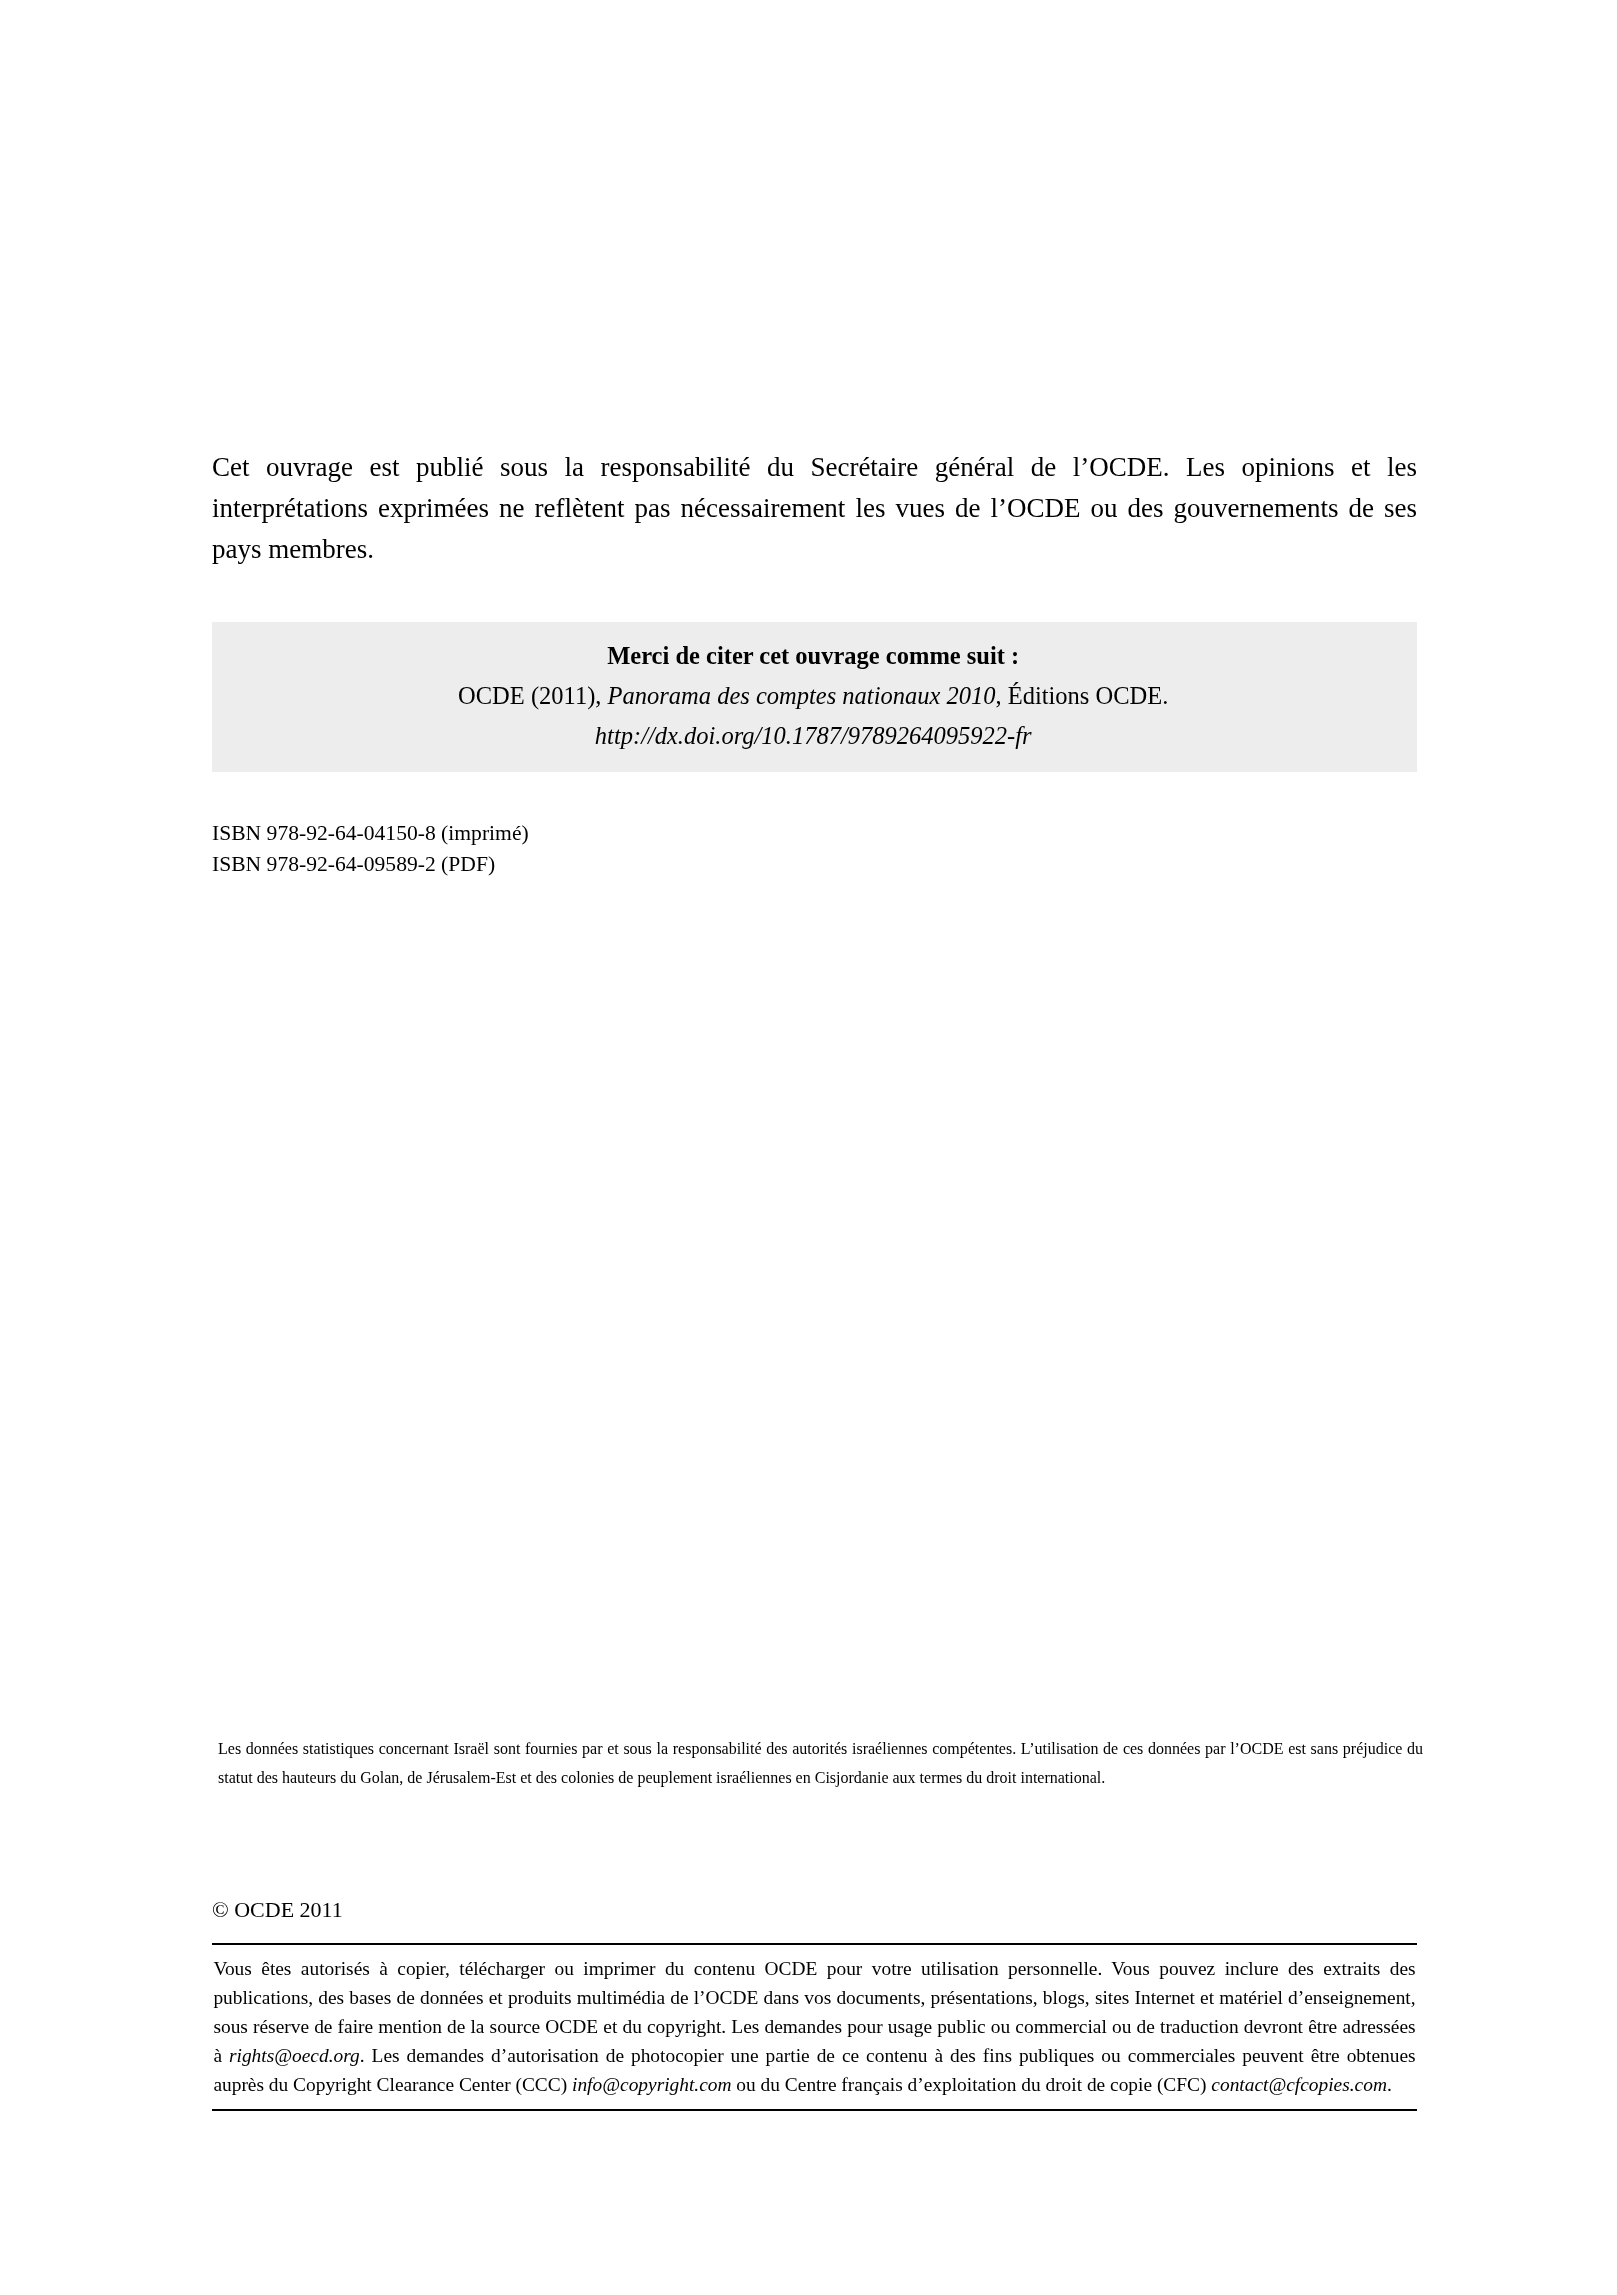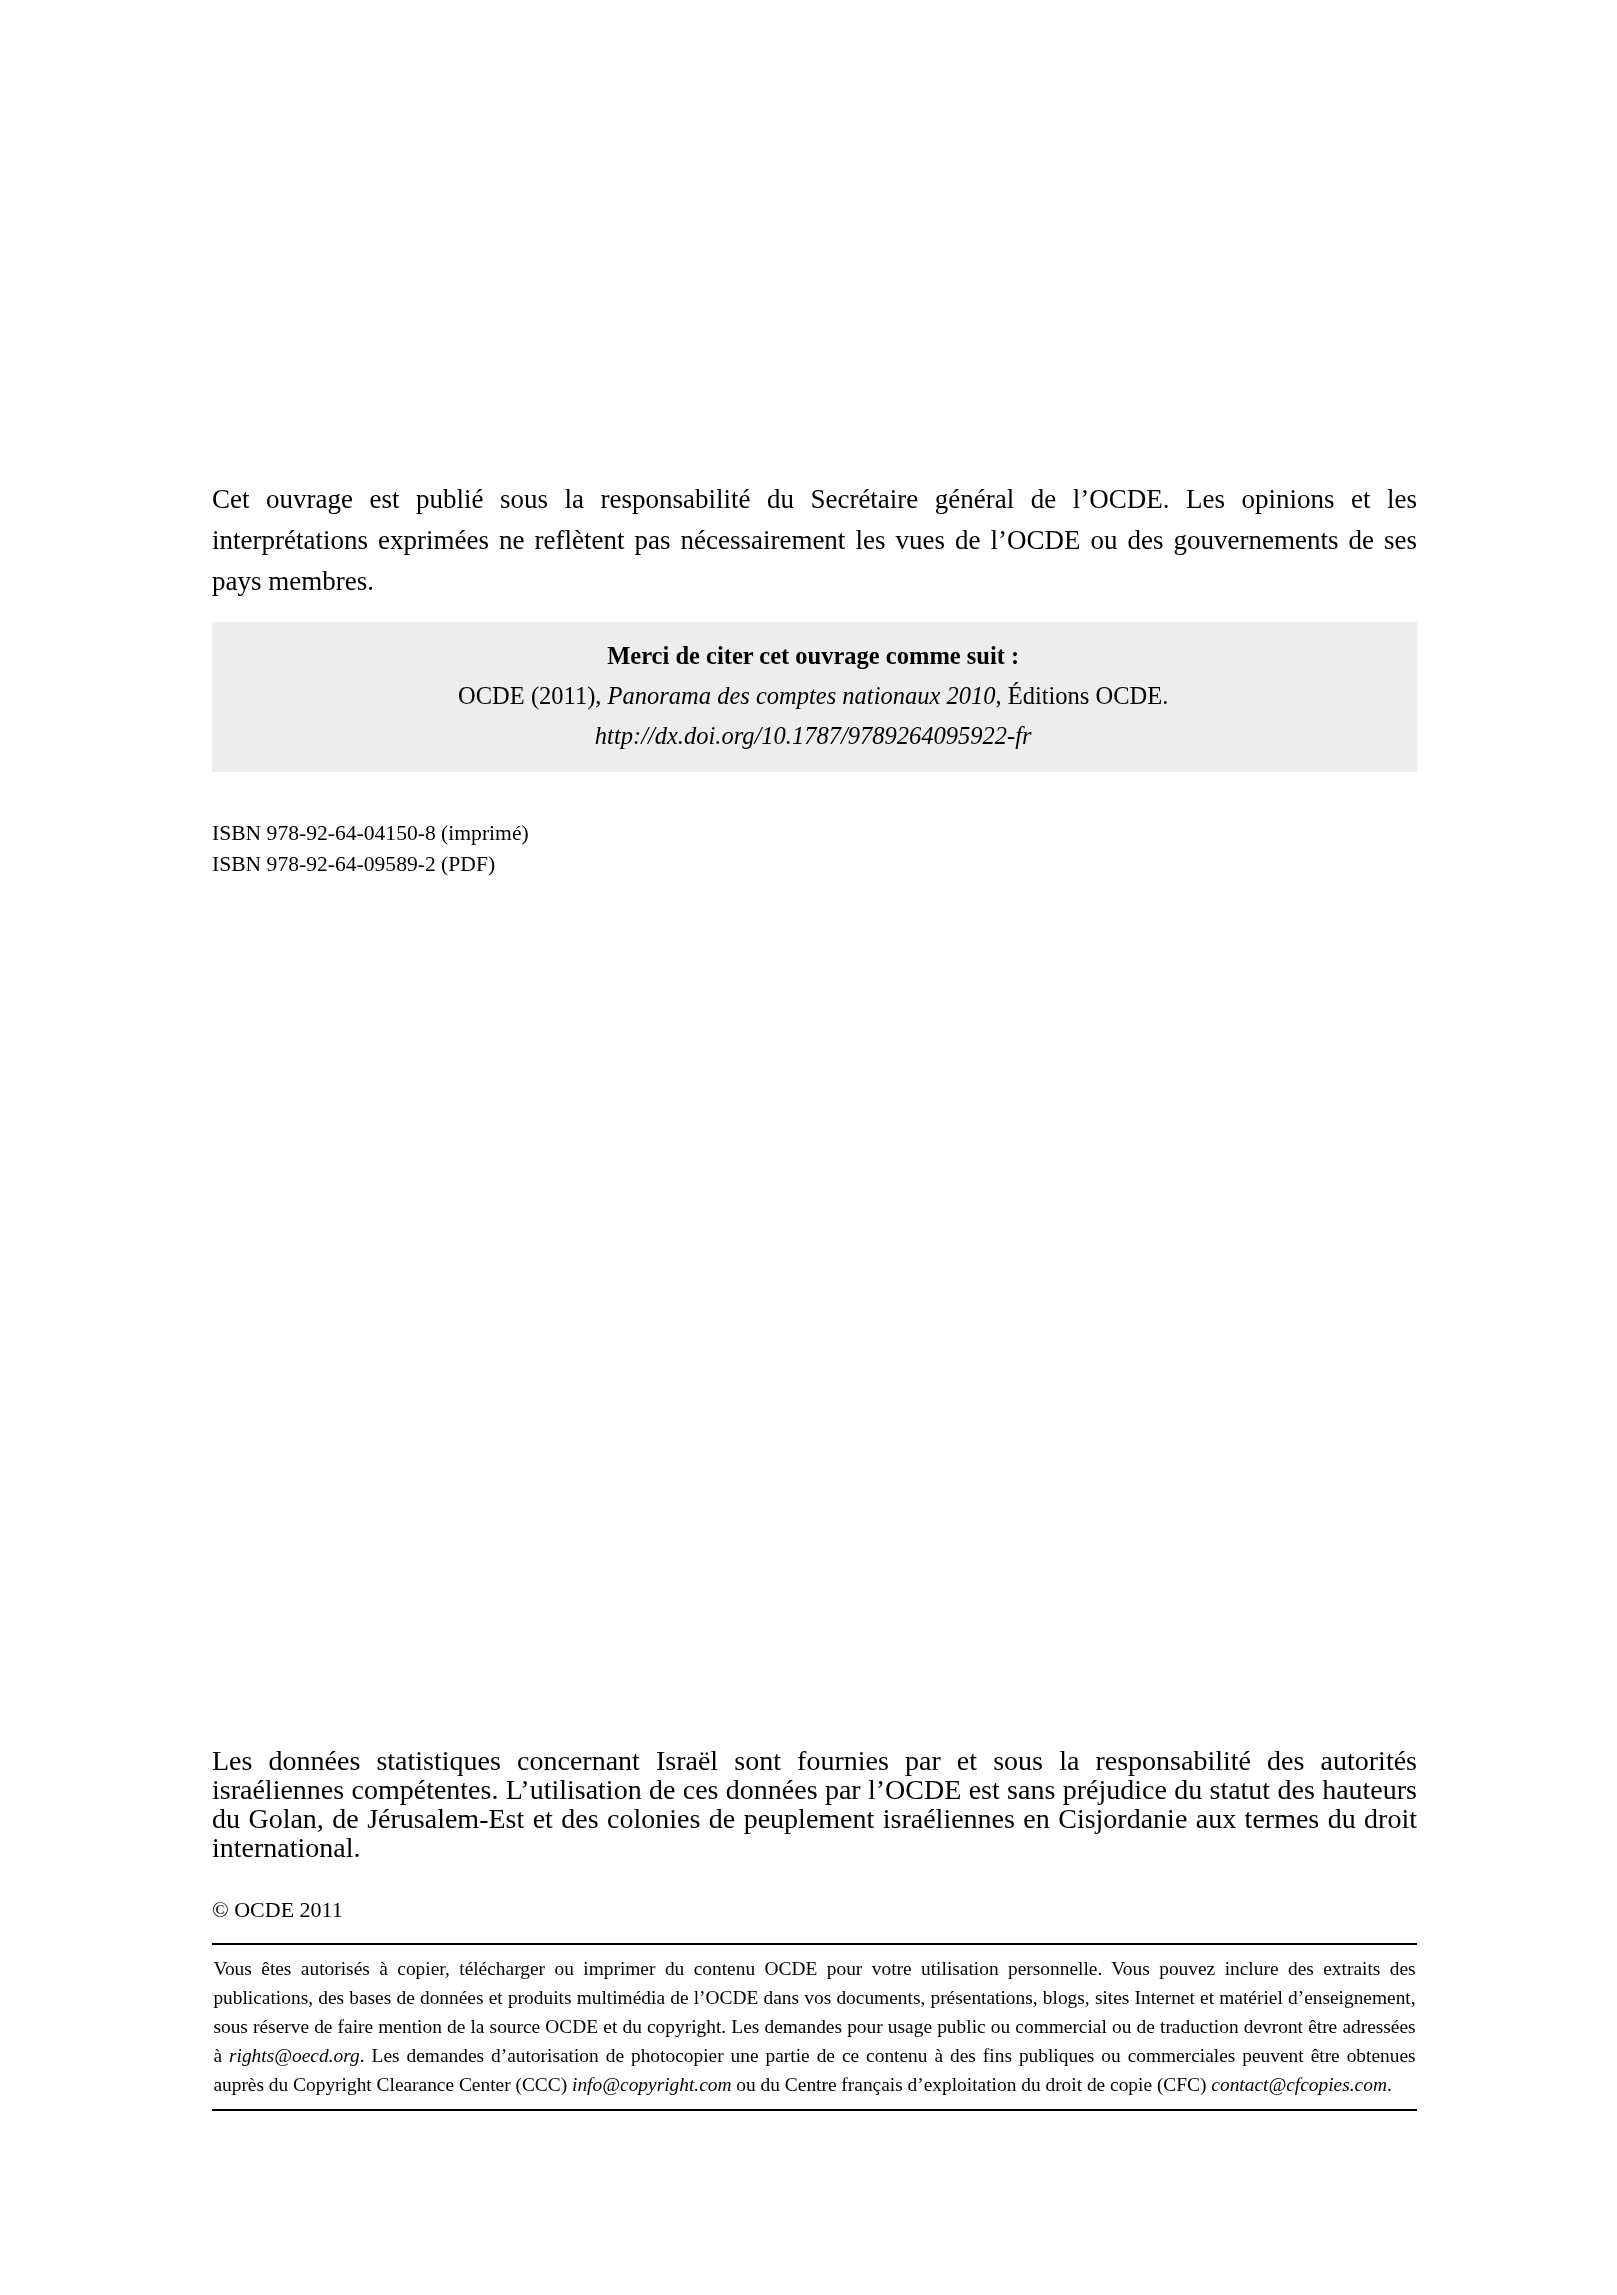--- a/index.html
+++ b/index.html
@@ -16,21 +16,21 @@
     color: #000000;
     overflow: hidden;
   }
   .col {
     position: absolute;
     left: 212px;
     width: 1205px;
     box-sizing: border-box;
   }
   .disclaimer {
-    top: 452px;
+    top: 420px;
     font-size: 27px;
     line-height: 41px;
     text-align: justify;
   }
   .citation-box {
     top: 622px;
     background: #ededed;
     padding: 14.4px 21.6px 16px 19px;
     font-size: 24.5px;
     line-height: 40px;
@@ -39,23 +39,24 @@
   .citation-box .heading {
     font-weight: bold;
   }
   .isbn-block {
     top: 818px;
     font-size: 21.6px;
     line-height: 31px;
   }
   .israel-note {
     top: 1718px;
-    font-size: 28px;
+    font-size: 16px;
     line-height: 29px;
     text-align: justify;
+    margin-left: 6px;
   }
   .corrigenda {
     top: 1858px;
     font-size: 20px;
     line-height: 26px;
   }
   .copyright {
     top: 1895px;
     font-size: 22px;
     line-height: 29px;

